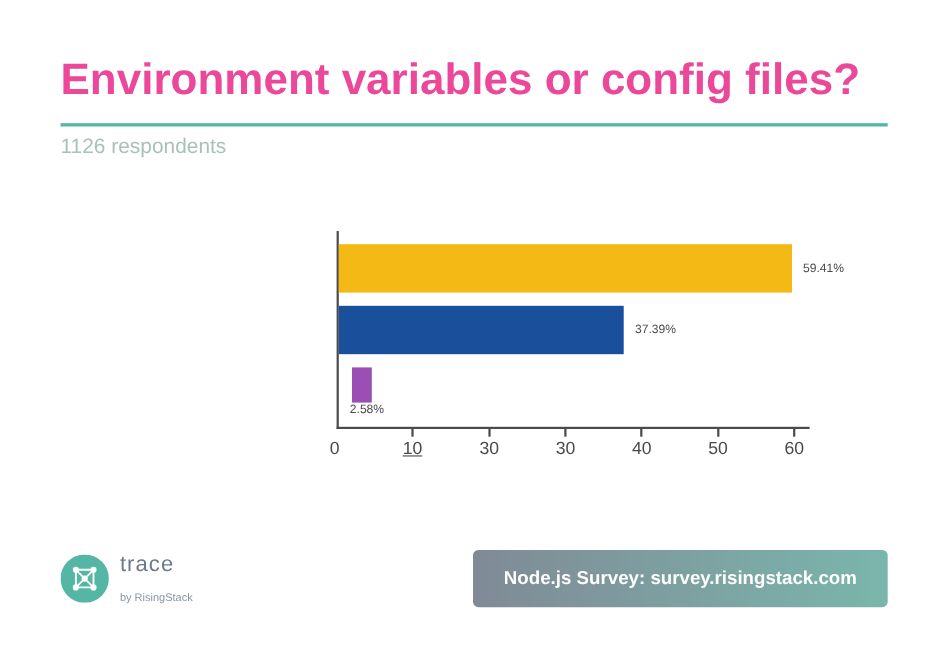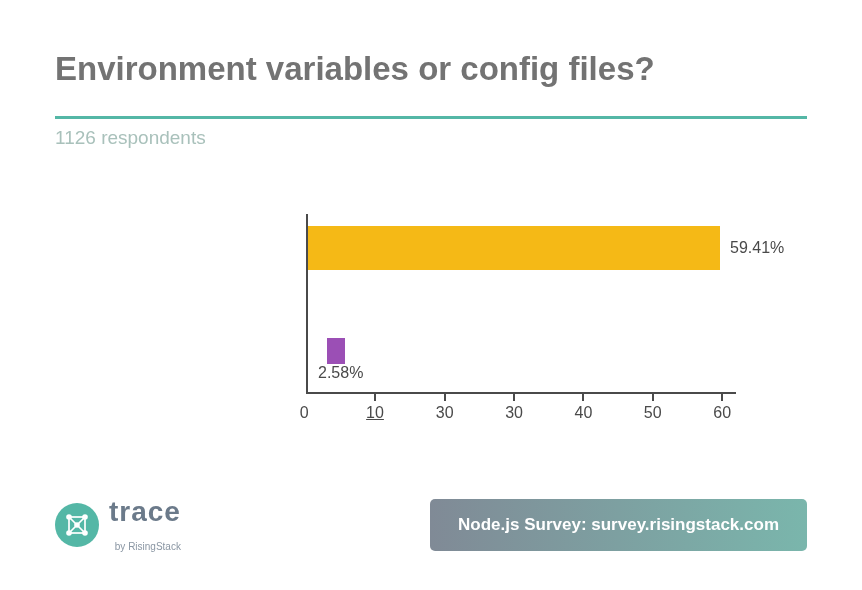--- a/index.html
+++ b/index.html
@@ -5,24 +5,24 @@
   * { margin: 0; padding: 0; box-sizing: border-box; }
   body {
     width: 862px;
     height: 590px;
     background: #ffffff;
     font-family: -apple-system, BlinkMacSystemFont, "Segoe UI", Helvetica, Arial, sans-serif;
     position: relative;
   }
   .container { padding: 50px 55px 0 55px; }
   .title {
-    font-size: 33px;
+    font-size: 40px;
     font-weight: 700;
-    color: #737373;
-    margin-bottom: 28px;
+    color: #ec4899;
+    margin-bottom: 17px;
   }
   .divider {
     height: 3px;
     background: #54b7a6;
     margin-bottom: 8px;
   }
   .subtitle {
     font-size: 19px;
     color: #a9c1bb;
     font-weight: 400;
@@ -60,21 +60,21 @@
     left: 0;
     height: 44px;
     display: flex;
     align-items: center;
   }
   .bar {
     height: 44px;
   }
   .bar-val {
     margin-left: 10px;
-    font-size: 16px;
+    font-size: 11px;
     color: #4a4a4a;
   }
   .ylabels {
     position: absolute;
     left: 0;
     top: 0;
     width: 178px;
     height: 180px;
   }
   .ylabel {
@@ -122,22 +122,22 @@
     display: flex;
     align-items: center;
     gap: 10px;
   }
   .trace-text {
     display: flex;
     flex-direction: column;
     line-height: 1;
   }
   .trace-main {
-    font-size: 28px;
-    font-weight: 700;
+    font-size: 20px;
+    font-weight: 400;
     letter-spacing: 1px;
     color: #6b7a8a;
   }
   .trace-sub {
     font-size: 10px;
     color: #8a96a3;
     text-align: right;
     margin-top: 16px;
   }
   .survey-badge {
@@ -157,20 +157,24 @@
   <div class="divider"></div>
   <div class="subtitle">1126 respondents</div>
 
   <div class="chart-wrap">
     <div class="plot">
       <div class="axes"></div>
       <div class="bars" id="bars">
           <div class="bar-row" style="top: 12px;">
             <div class="bar" style="width: 412.037px; background: rgb(245, 185, 22);"></div>
             <span class="bar-val">59.41%</span>
+          </div>
+          <div class="bar-row" style="top: 68px;">
+            <div class="bar" style="width: 259.318px; background: rgb(26, 79, 156);"></div>
+            <span class="bar-val">37.39%</span>
           </div>
           <div class="bar-row" style="top: 124px; flex-direction: column;">
             <div class="bar" style="width: 17.8935px; background: rgb(155, 79, 181);"></div>
             <span class="bar-val">2.58%</span>
           </div>
         </div>
       <div class="xaxis" id="xaxis">
           <div class="xtick zero" style="left: 20px;">0</div>
           <div class="tick-mark" style="left: 89.3548px; top: 0px;"></div>
           <div class="xtick" style="left: 89px; text-decoration: underline;">10</div>

